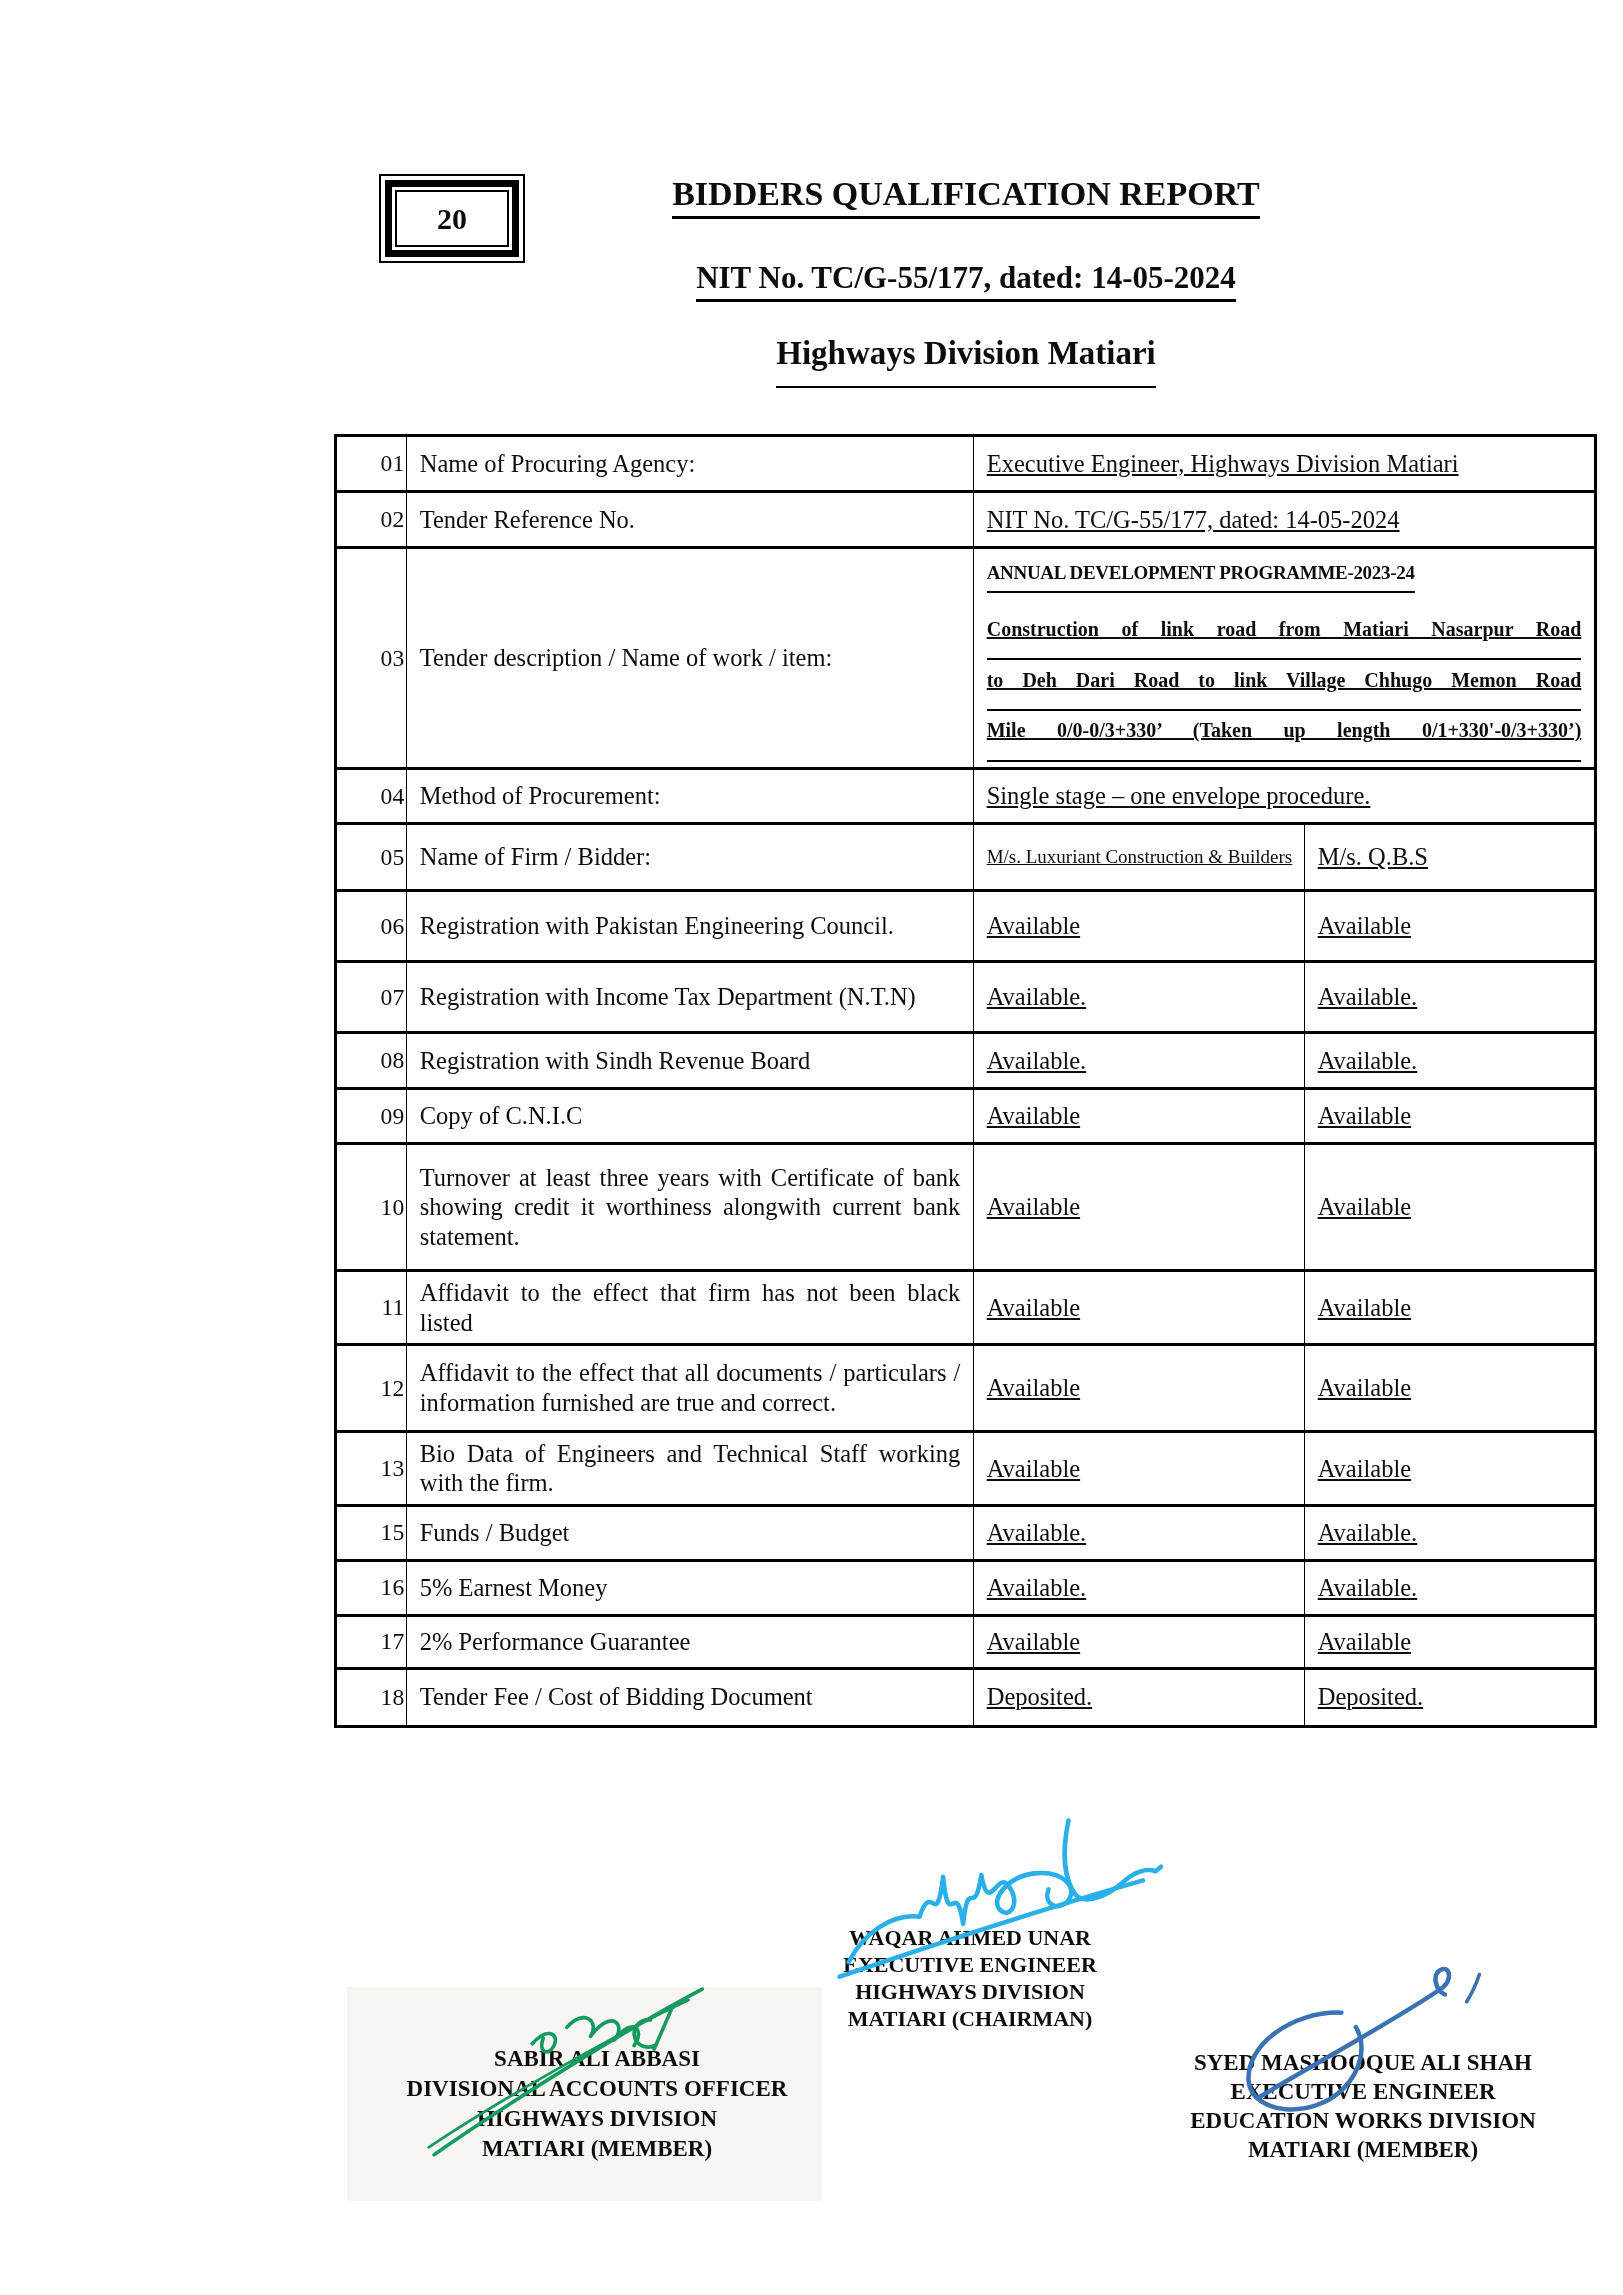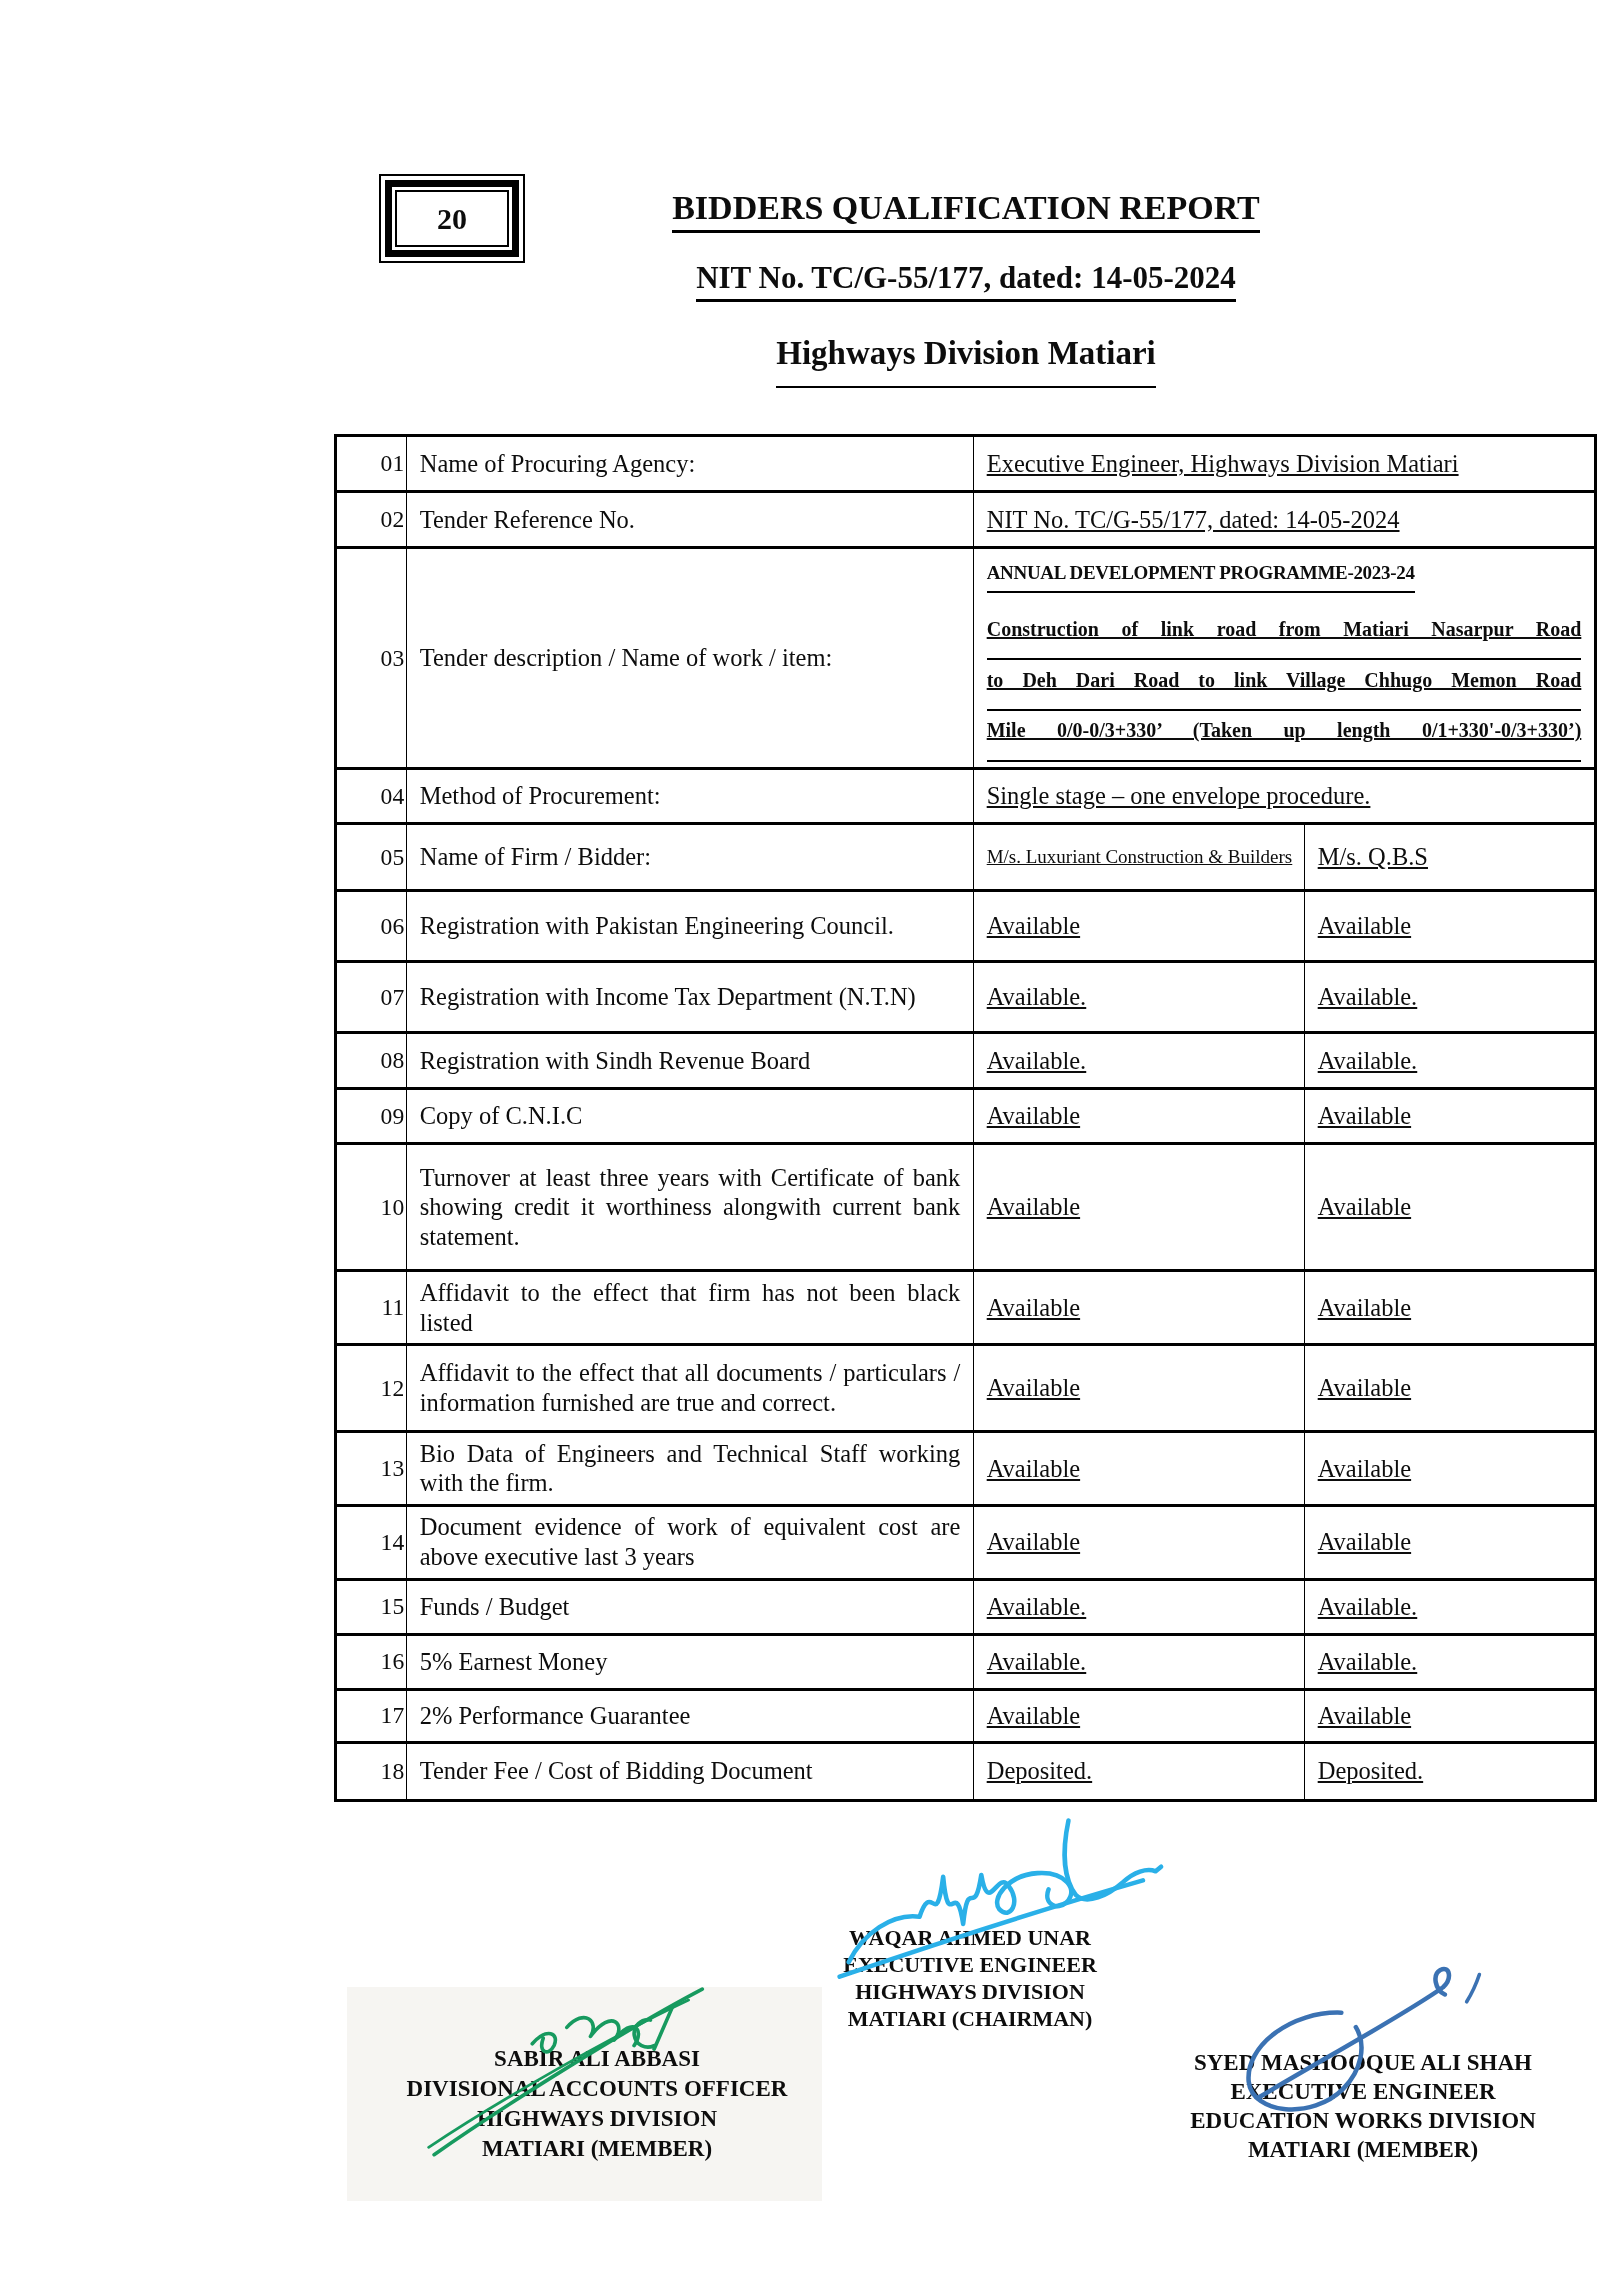--- a/index.html
+++ b/index.html
@@ -13,21 +13,21 @@
   
   .stamp { position:absolute; left:379px; top:174px; width:146px; height:89px;
            border:2.7px solid #000; padding:3.6px; background:#fff; }
   .stamp-mid { width:100%; height:100%; border:7.3px solid #000; padding:3.6px; }
   .stamp-inner { width:100%; height:100%; border:2.7px solid #000;
                  display:flex; align-items:center; justify-content:center;
                  font-weight:bold; font-size:30px; }
 
   
   .hdr { position:absolute; left:391px; width:1150px; text-align:center; font-weight:bold; }
-  .hdr-title { top:189px; font-size:34px; }
+  .hdr-title { top:175px; font-size:34px; }
   .hdr-nit   { top:260px; font-size:31px; }
   .hdr-div   { top:335px; font-size:33px; }
   .u4 { display:inline-block; border-bottom:3.6px solid #000; padding-bottom:2.7px; }
   .u3 { display:inline-block; border-bottom:2.7px solid #000; padding-bottom:14px; }
 
   
   table.qual { position:absolute; left:334px; top:434px; width:1260px;
                border-collapse:collapse; table-layout:fixed;
                border:3.6px solid #000; }
   td { border:1.8px solid #000; border-top-width:3.6px; border-bottom-width:3.6px;
@@ -164,26 +164,20 @@
     <td class="c-label">Affidavit to the effect that all documents / particulars / information furnished are true and correct.</td>
     <td class="c-val">Available</td>
     <td class="c-val">Available</td>
   </tr>
   <tr class="r13">
     <td class="c-no">13</td>
     <td class="c-label">Bio Data of Engineers and Technical Staff working with the firm.</td>
     <td class="c-val">Available</td>
     <td class="c-val">Available</td>
   </tr>
-  <tr class="r14">
-    <td class="c-no">14</td>
-    <td class="c-label">Document evidence of work of equivalent cost are above executive last 3 years</td>
-    <td class="c-val">Available</td>
-    <td class="c-val">Available</td>
-  </tr>
   <tr class="r15">
     <td class="c-no">15</td>
     <td class="c-label">Funds / Budget</td>
     <td class="c-val">Available.</td>
     <td class="c-val">Available.</td>
   </tr>
   <tr class="r16">
     <td class="c-no">16</td>
     <td class="c-label">5% Earnest Money</td>
     <td class="c-val">Available.</td>

